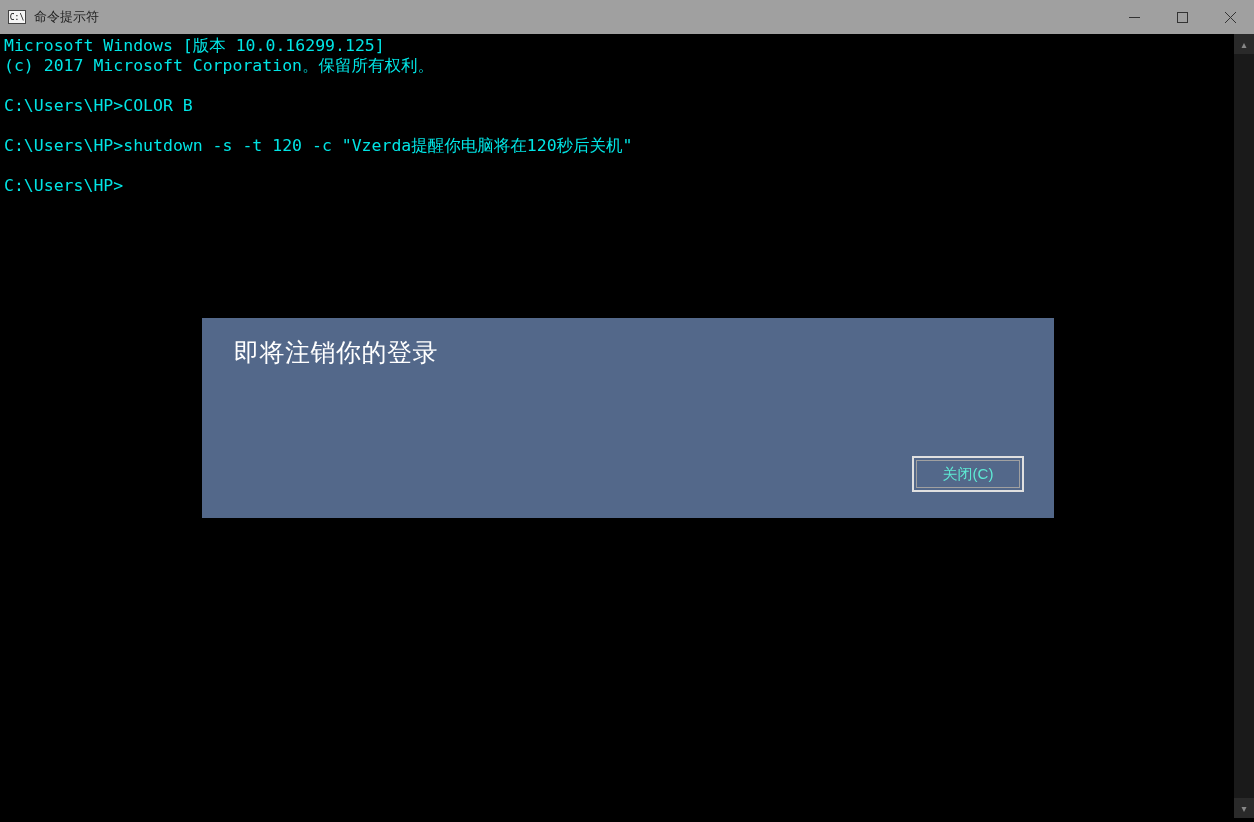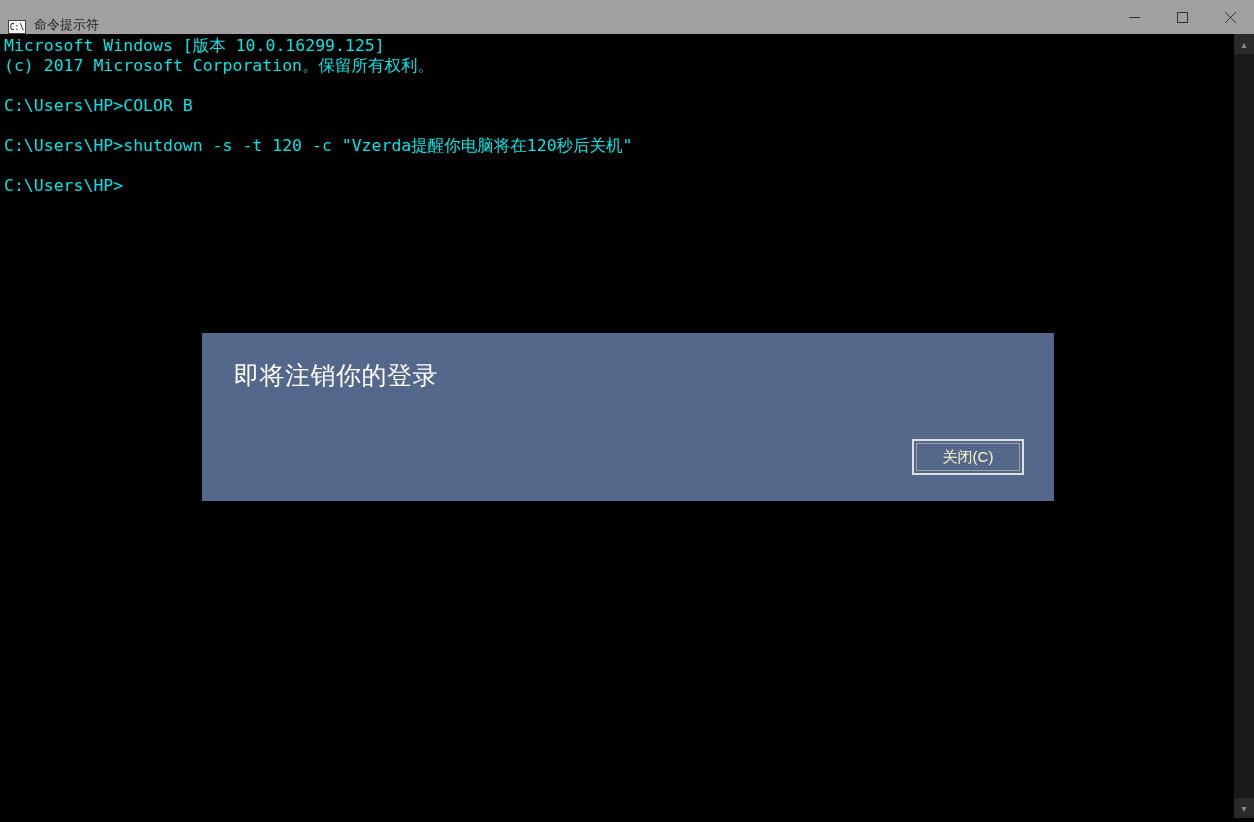--- a/index.html
+++ b/index.html
@@ -12,21 +12,21 @@
       height: 822px;
       background: #000;
       font-family: "Microsoft YaHei", "SimSun", sans-serif;
       position: relative;
       overflow: hidden;
     }
     .titlebar {
       height: 34px;
       background: #a0a0a0;
       display: flex;
-      align-items: flex-end;
+      align-items: center;
       padding-left: 8px;
       position: relative;
     }
     .titlebar-icon {
       width: 18px;
       height: 14px;
       background: #f5f5f5;
       border: 1px solid #444;
       margin-right: 8px;
       position: relative;
@@ -99,24 +99,23 @@
       color: #888;
       font-size: 10px;
     }
     .scroll-arrow-up { top: 0; }
     .scroll-arrow-down { bottom: 0; }
     .dialog {
       position: absolute;
       left: 202px;
       top: 318px;
       width: 852px;
-      height: 168px;
+      height: 200px;
       background: #53688a;
-      padding: 26px 32px;
-      margin-top: 15px;
+      padding: 18px 32px;
     }
     .dialog-title {
       color: #fff;
       font-size: 25px;
       font-weight: 400;
       margin-bottom: 16px;
       letter-spacing: 0.5px;
     }
     .dialog-message {
       color: #e8e8e8;
@@ -125,21 +124,21 @@
     .dialog-button {
       position: absolute;
       right: 30px;
       bottom: 26px;
       width: 112px;
       height: 36px;
       background: #53688a;
       border: 2px solid #e0e0e0;
       outline: 1px solid #a0a0a0;
       outline-offset: -5px;
-      color: #fef9c3;
+      color: #5eead4;
       font-size: 15px;
       display: flex;
       align-items: center;
       justify-content: center;
       cursor: pointer;
     }
   </style>
 </head>
 <body>
 

